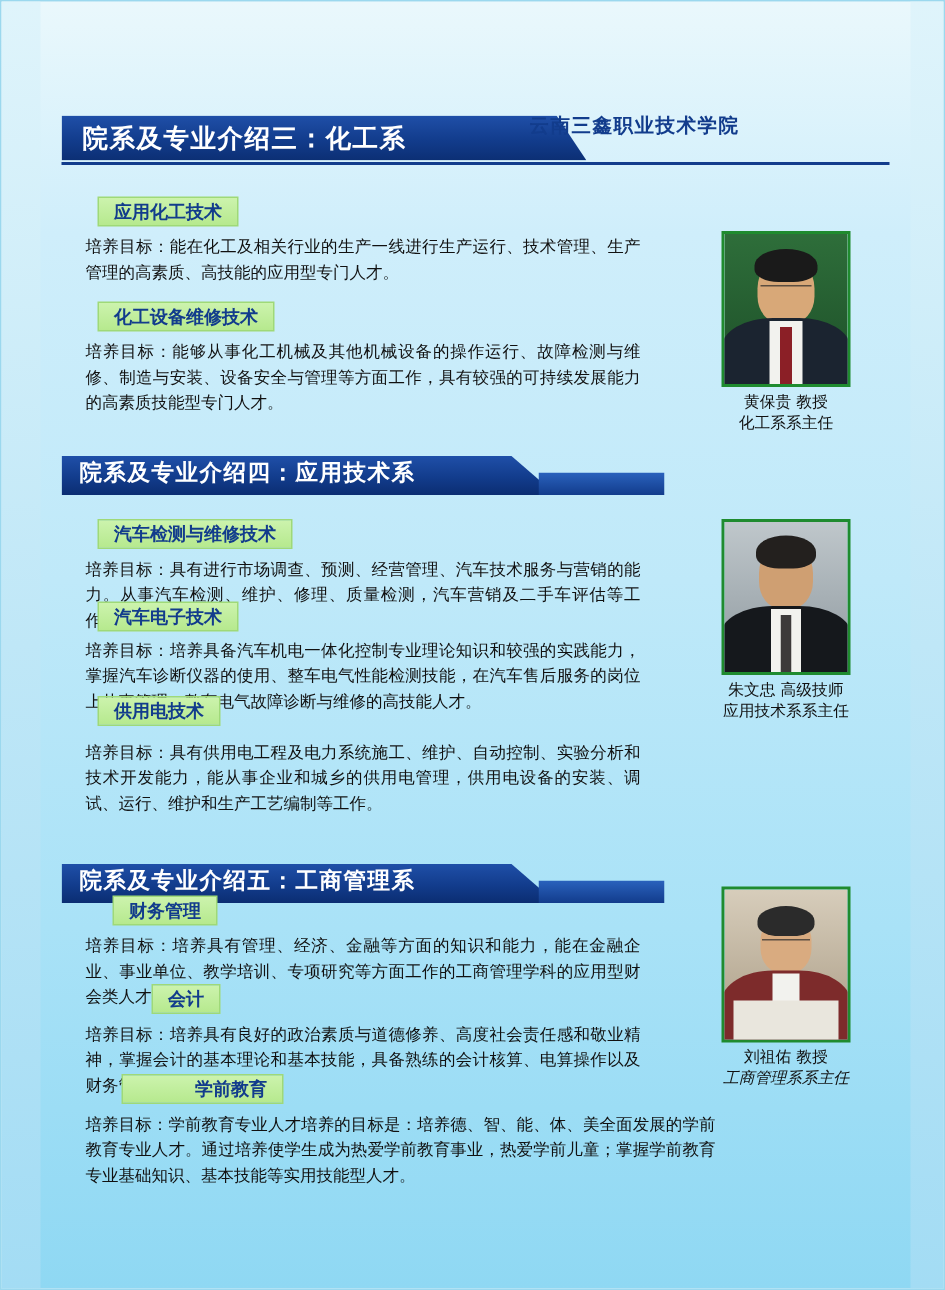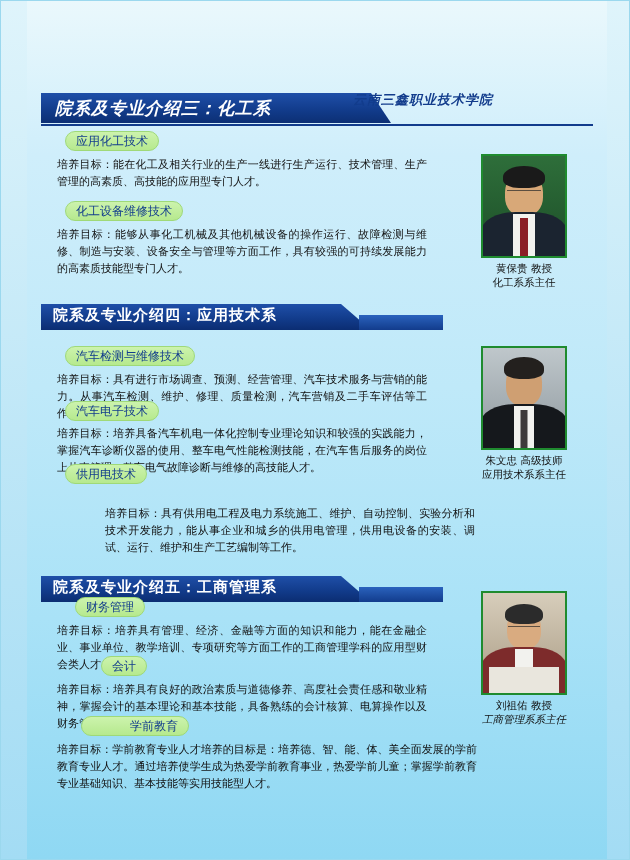--- a/index.html
+++ b/index.html
@@ -33,24 +33,23 @@
     position: absolute;
     right: 0; top: 0; bottom: 0;
     width: 22px;
     background: linear-gradient(180deg, #dff4fb 0%, #bfe7f7 50%, #a3dcf4 100%);
   }
 
   
   .header {
     position: absolute;
     left: 40px;
-    top: 92px;
+    top: 76px;
     width: 552px;
     height: 34px;
-    font-style: italic;
   }
   .header-bar {
     position: absolute;
     left: 0; top: 0;
     width: 350px;
     height: 30px;
     background: linear-gradient(180deg, #1f4fa8 0%, #123c8c 55%, #0c2f74 100%);
     clip-path: polygon(0 0, 330px 0, 350px 30px, 0 30px);
   }
   .header-bar .title {
@@ -126,26 +125,26 @@
     font-family: "DejaVu Sans", "Liberation Sans", sans-serif;
     white-space: nowrap;
   }
 
   
   .sub-head {
     position: absolute;
     height: 18px;
     background: linear-gradient(180deg, #ccf3ad 0%, #b6e98e 100%);
     border: 1px solid #9fd978;
-    border-radius: 10px;
+    border-radius: 0;
     padding: 0 10px;
     line-height: 18px;
     color: #123c8c;
     font-size: 12px;
-    font-weight: normal;
+    font-weight: bold;
     font-family: "DejaVu Sans", "Liberation Sans", sans-serif;
     white-space: nowrap;
   }
 
   
   .para {
     position: absolute;
     color: #111111;
     font-size: 11px;
     line-height: 17px;
@@ -255,21 +254,21 @@
     <div class="label">院系及专业介绍四：应用技术系</div>
   </div>
 
   <div class="sub-head" style="left:64px; top:345px;text-align:right;">汽车检测与维修技术</div>
   <div class="para" style="left:56px; top:370px; width:370px;">培养目标：具有进行市场调查、预测、经营管理、汽车技术服务与营销的能力。从事汽车检测、维护、修理、质量检测，汽车营销及二手车评估等工作。</div>
 
   <div class="sub-head" style="left:64px; top:400px;">汽车电子技术</div>
   <div class="para" style="left:56px; top:424px; width:370px;">培养目标：培养具备汽车机电一体化控制专业理论知识和较强的实践能力，掌握汽车诊断仪器的使用、整车电气性能检测技能，在汽车售后服务的岗位上从事管理、整车电气故障诊断与维修的高技能人才。</div>
 
   <div class="sub-head" style="left:64px; top:463px;">供用电技术</div>
-  <div class="para" style="left:56px; top:504px; width:370px;margin-left:48px;">培养目标：具有供用电工程及电力系统施工、维护、自动控制、实验分析和技术开发能力，能从事企业和城乡的供用电管理，供用电设备的安装、调试、运行、维护和生产工艺编制等工作。</div>
+  <div class="para" style="left:56px; top:492px; width:370px;">培养目标：具有供用电工程及电力系统施工、维护、自动控制、实验分析和技术开发能力，能从事企业和城乡的供用电管理，供用电设备的安装、调试、运行、维护和生产工艺编制等工作。</div>
 
   <div class="photo-block" style="left:480px; top:345px;">
     <div class="photo">
       <div class="bg" style="background:linear-gradient(180deg,#bfc7cb 0%,#8e989e 100%);"></div>
       <div class="head" style="top:14px; width:36px; height:44px; background:#cf9f72;"></div>
       <div class="hair" style="top:9px; width:40px; height:22px; background:#23201e;"></div>
       <div class="body" style="top:56px; width:88px; height:50px; background:#15181c;"></div>
       <div class="shirt" style="top:58px; width:20px; height:44px;"></div>
       <div class="tie" style="top:62px; width:7px; height:40px; background:#3d3a3a;"></div>
     </div>

